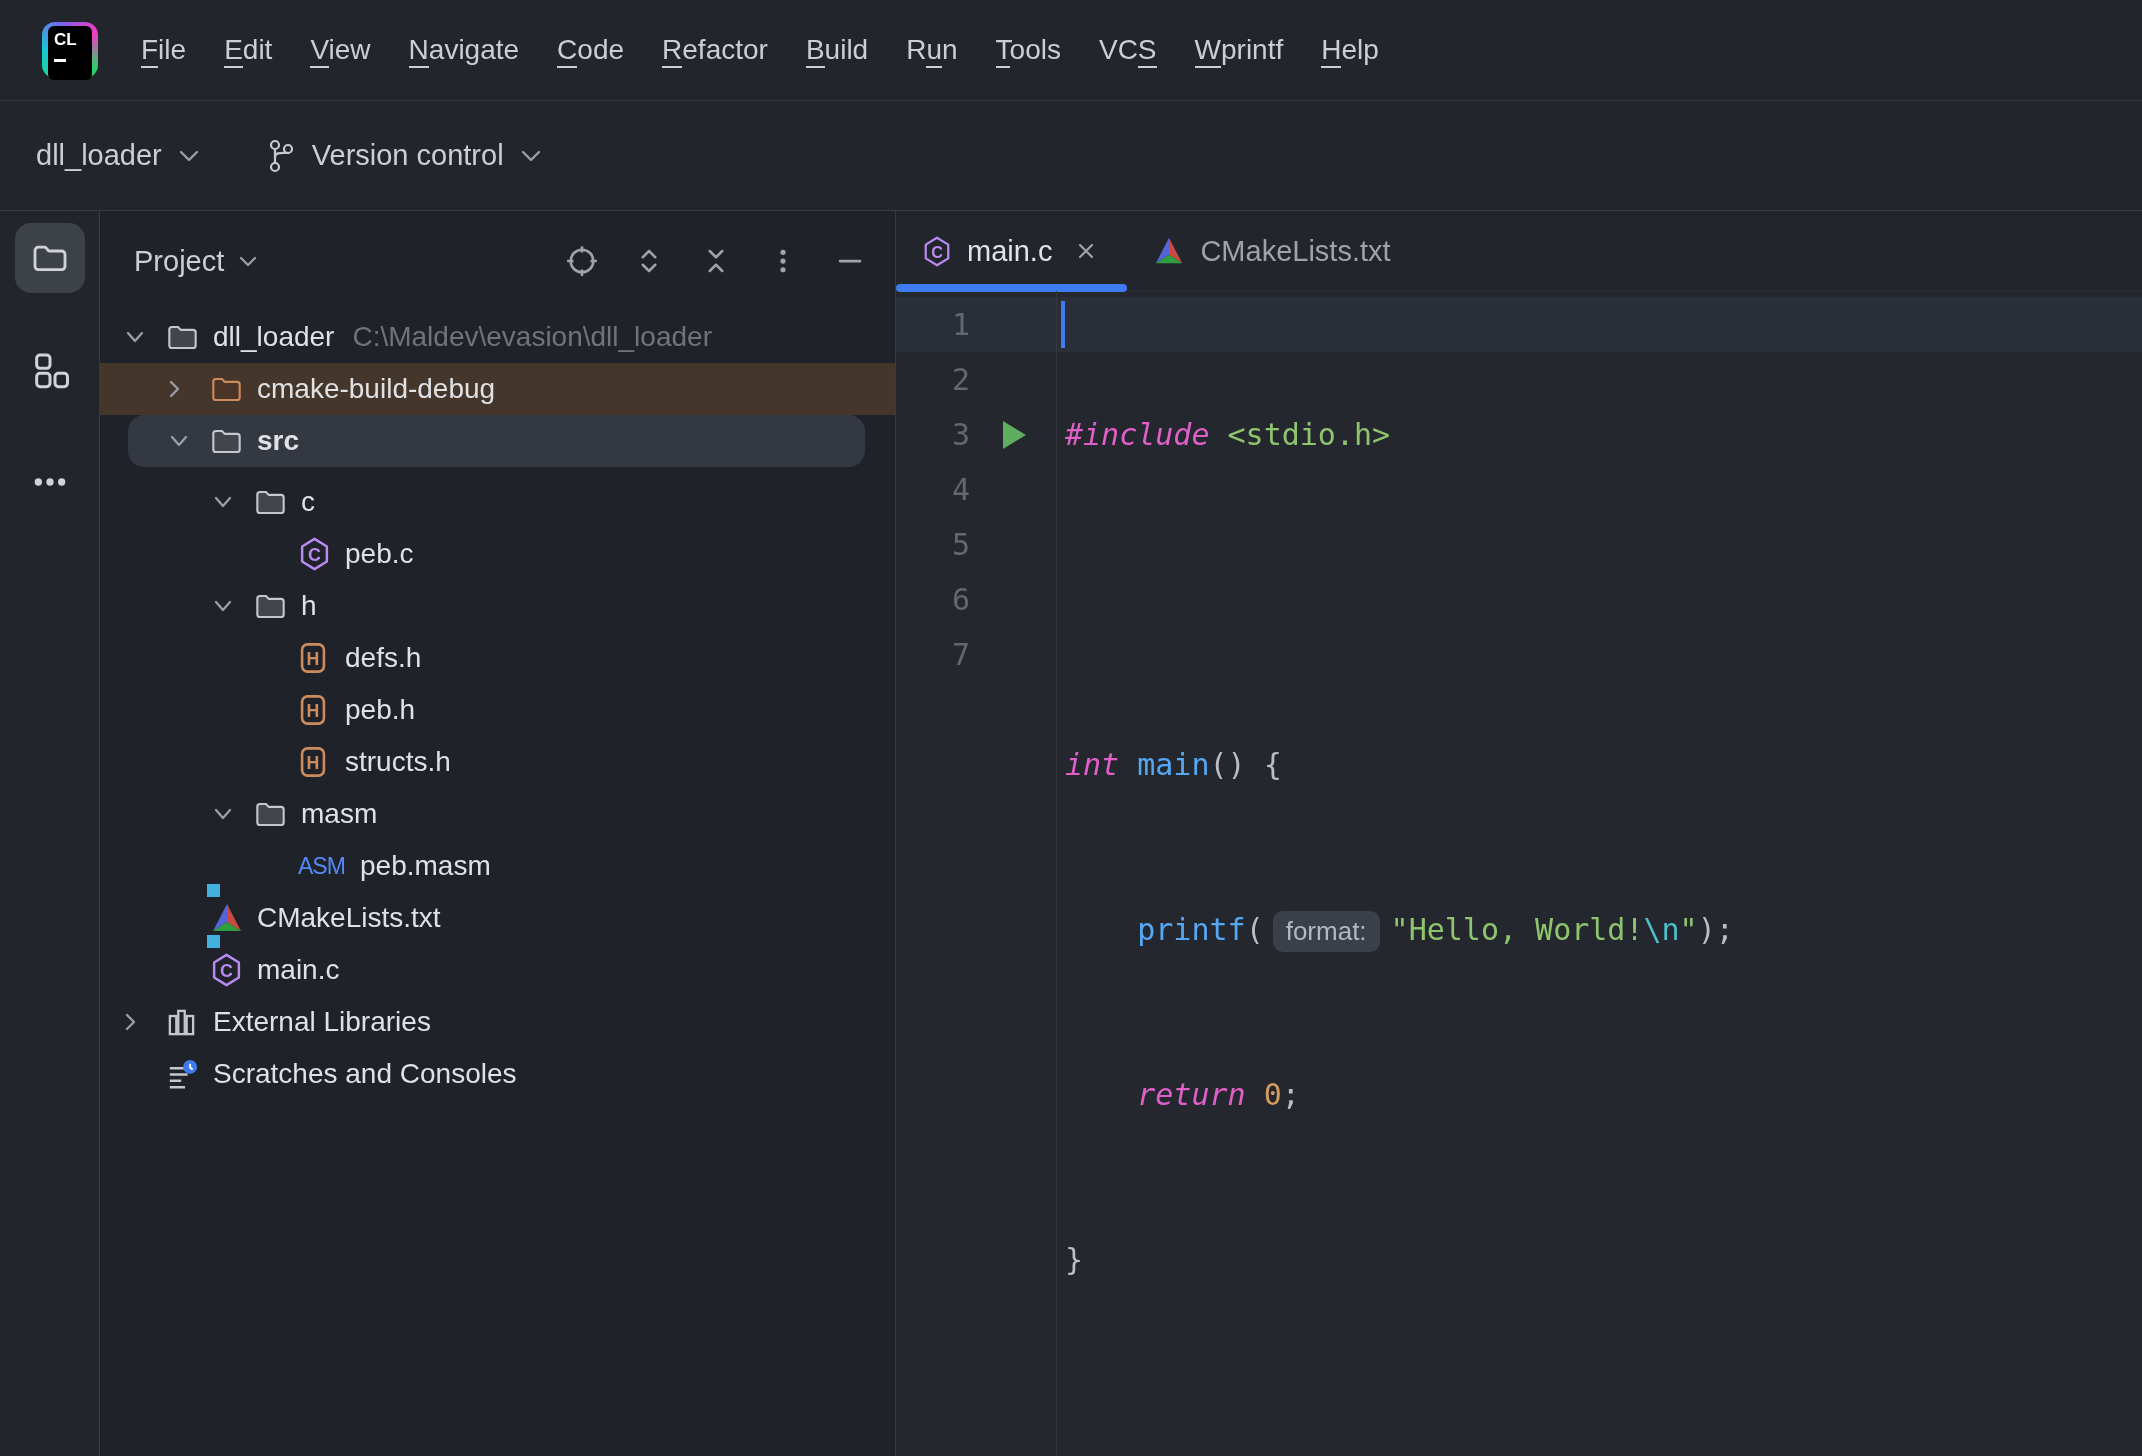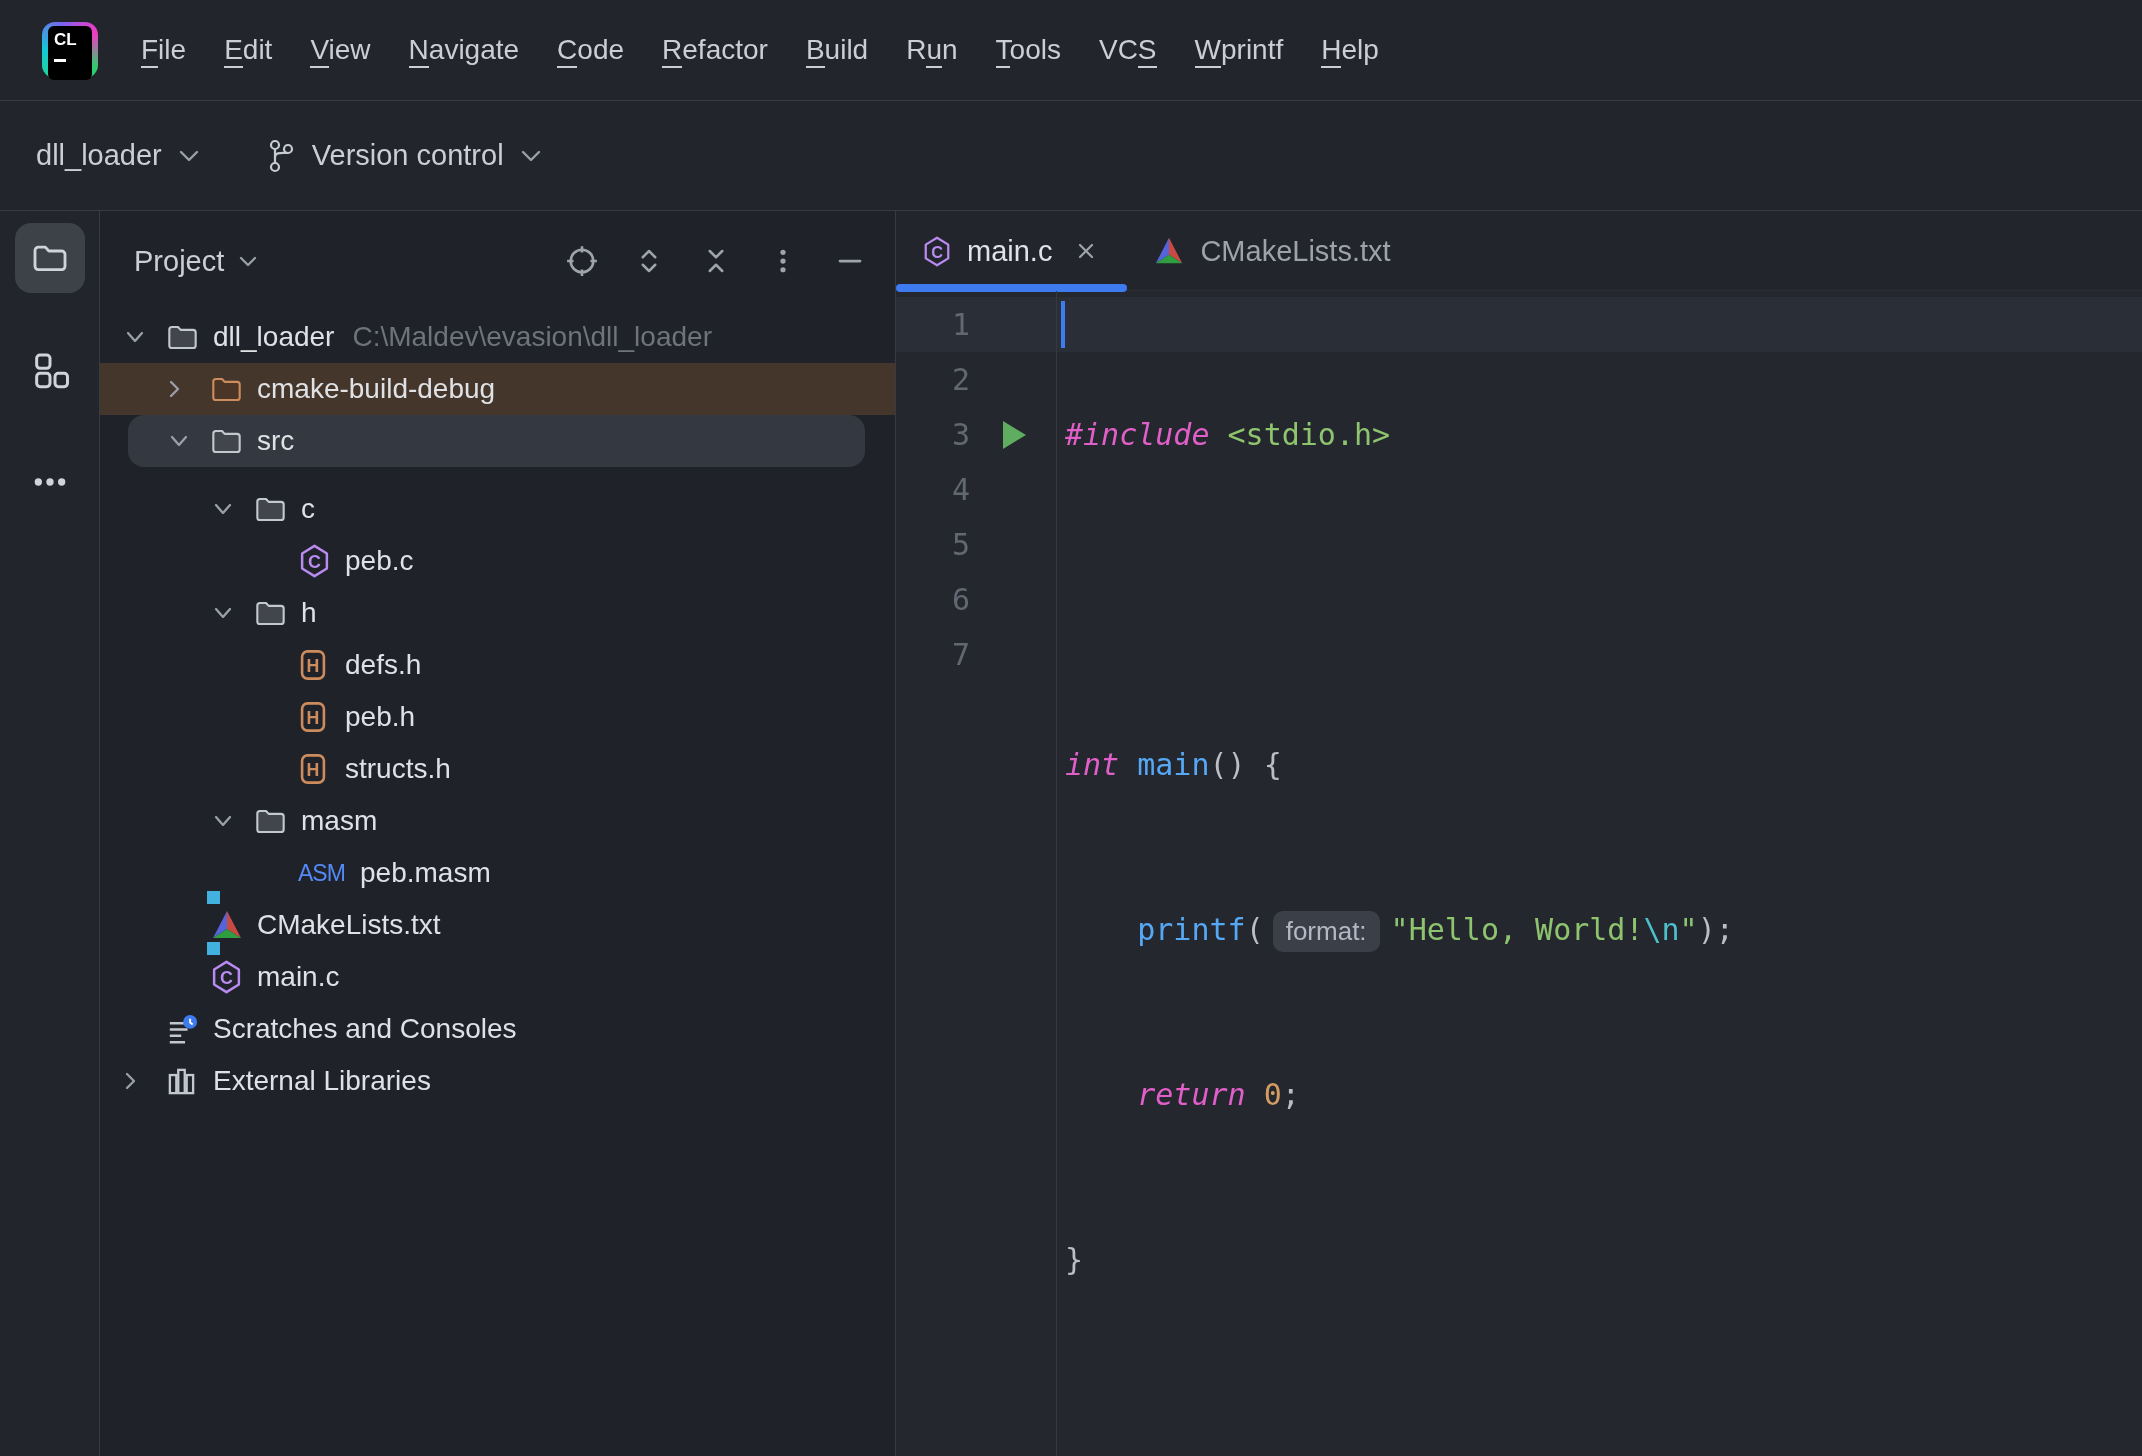--- a/index.html
+++ b/index.html
@@ -37,22 +37,22 @@
   
   .project { width:796px; flex:none; border-right:1px solid #393B40; background:#1F2228; display:flex; flex-direction:column; }
   .panel-header { height:100px; flex:none; display:flex; align-items:center; padding:0 28px 0 34px; font-size:29px; color:#CCCED3; }
   .panel-title { display:flex; align-items:center; gap:14px; }
   .panel-actions { margin-left:auto; display:flex; align-items:center; gap:33px; }
   .panel-actions .pa { display:grid; place-items:center; width:34px; height:34px; }
 
   .tree { flex:1; }
   .trow { height:52px; display:flex; align-items:center; font-size:28px; color:#DFE1E5;
     padding-left:calc(23px + var(--lvl)*44px); }
-  .trow.sel { background:#343841; border-radius:16px; margin:0 30px 16px 28px;
-    padding-left:calc(-5px + var(--lvl)*44px); }
+  .trow.sel { background:#343841; border-radius:16px; margin:0 30px 9px 28px;
+    padding-left:calc(-5px + var(--lvl)*44px);font-weight:bold; }
   .trow.excluded { background:#45362B; }
   .chev { width:43px; flex:none; display:flex; align-items:center; }
   .ticon { width:47px; flex:none; display:flex; align-items:center; position:relative; }
   .ticon.asm { width:62px; font-weight:normal; font-size:23px; color:#548AF7; letter-spacing:-1px; }
   .badge { position:absolute; left:-3px; top:-17px; width:13px; height:13px; background:#43B1E0; }
   .tlabel { white-space:nowrap; }
   .tpath { margin-left:18px; color:#6E737C; white-space:nowrap; }
 
   
   .editor { flex:1; display:flex; flex-direction:column; background:#24272E; min-width:0; }
@@ -368,45 +368,45 @@
             <svg width="33" height="36" viewBox="0 0 24 26" fill="none">
               <polygon points="12,2 21,7.5 21,18.5 12,24 3,18.5 3,7.5" stroke="#B98AF0" stroke-width="1.8" stroke-linejoin="round"></polygon>
               <text x="12" y="18" text-anchor="middle" font-family="Liberation Sans, sans-serif" font-size="13" font-weight="bold" fill="#B98AF0">C</text>
             </svg>
             <span class="badge"></span>
           </span>
           <span class="tlabel">main.c</span>
         </div>
 
         <div class="trow" style="--lvl:0">
+          <span class="chev">
+            <svg width="15" height="24" viewBox="0 0 15 24">
+                <polyline points="4,5 11,12 4,19" fill="none" stroke="#9BA0A8" stroke-width="2.3" stroke-linecap="round" stroke-linejoin="round"></polyline>
+              </svg>
+          </span>
+          <span class="ticon">
+            <svg width="31" height="31" viewBox="0 0 24 24" fill="none" stroke="#C3C7CE" stroke-width="1.8">
+              <rect x="3" y="7" width="5" height="14"></rect>
+                <rect x="9.5" y="3" width="5" height="18"></rect>
+                <rect x="16" y="7" width="5" height="14"></rect>
+            </svg>
+          </span>
+          <span class="tlabel">External Libraries</span>
+        </div>
+
+        <div class="trow" style="--lvl:0">
           <span class="chev"></span>
           <span class="ticon">
             <svg width="33" height="33" viewBox="0 0 26 26" fill="none">
               <path d="M3 8 h12 M3 13 h14 M3 18 h9 M3 23 h12" stroke="#C3C7CE" stroke-width="2"></path>
               <circle cx="19" cy="7" r="5.5" fill="#3E7BF1"></circle>
               <path d="M19 4.5 V7.5 L21 9" stroke="#ffffff" stroke-width="1.5" fill="none"></path>
             </svg>
           </span>
           <span class="tlabel">Scratches and Consoles</span>
-        </div>
-
-        <div class="trow" style="--lvl:0">
-          <span class="chev">
-            <svg width="15" height="24" viewBox="0 0 15 24">
-                <polyline points="4,5 11,12 4,19" fill="none" stroke="#9BA0A8" stroke-width="2.3" stroke-linecap="round" stroke-linejoin="round"></polyline>
-              </svg>
-          </span>
-          <span class="ticon">
-            <svg width="31" height="31" viewBox="0 0 24 24" fill="none" stroke="#C3C7CE" stroke-width="1.8">
-              <rect x="3" y="7" width="5" height="14"></rect>
-                <rect x="9.5" y="3" width="5" height="18"></rect>
-                <rect x="16" y="7" width="5" height="14"></rect>
-            </svg>
-          </span>
-          <span class="tlabel">External Libraries</span>
         </div>
 
       </div>
     </section>
 
     <section class="editor">
       <div class="tabbar">
         <div class="tab active">
           <span>
             <svg width="30" height="33" viewBox="0 0 24 26" fill="none">

